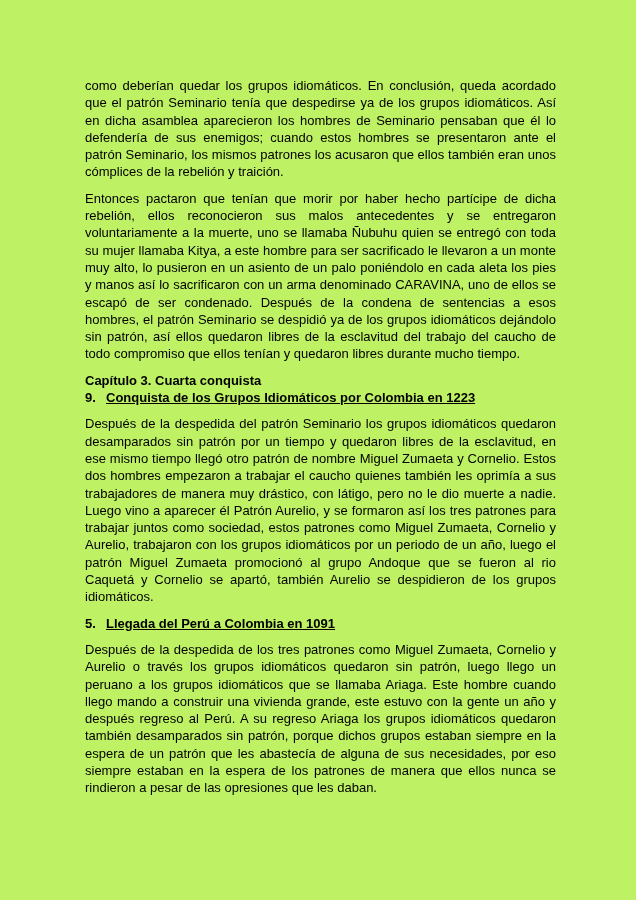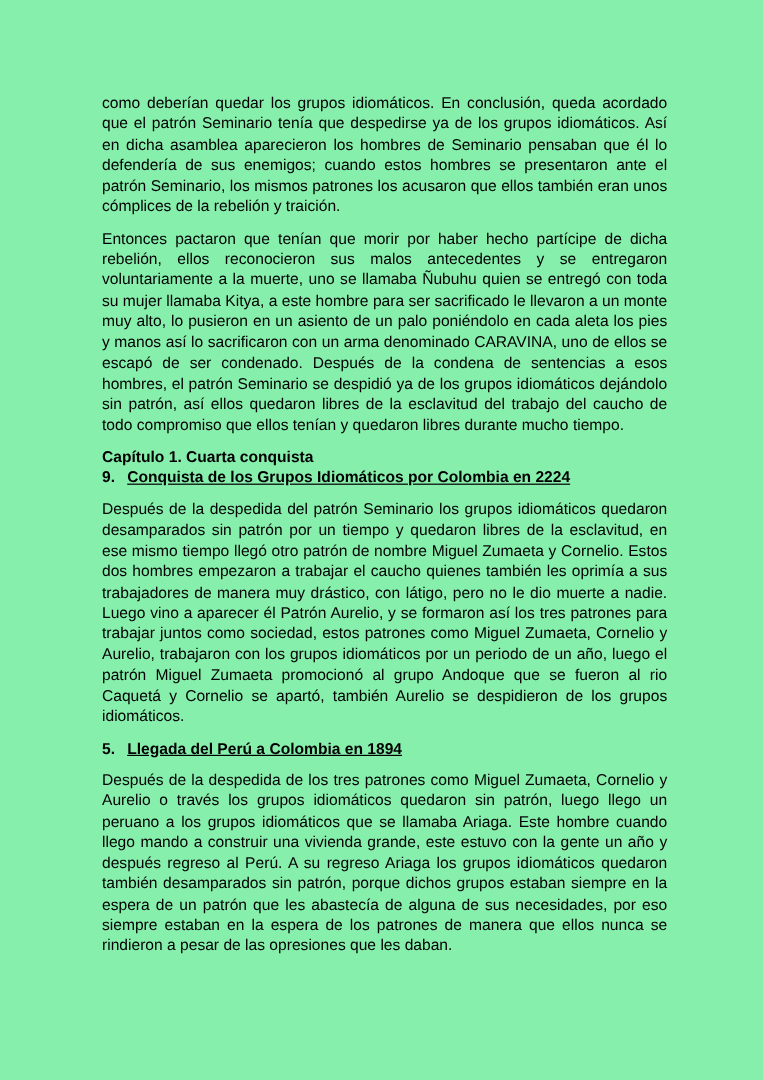--- a/index.html
+++ b/index.html
@@ -4,21 +4,21 @@
 <style>
   html, body {
     margin: 0;
     padding: 0;
     background: #ffffff;
   }
   .page {
     position: relative;
     width: 636px;
     height: 900px;
-    background: #86efac;
+    background: #bef264;
     color: #000000;
     font-family: "Liberation Sans", sans-serif;
     overflow: hidden;
   }
   .content {
     position: absolute;
     left: 85px;
     top: 77px;
     width: 471px;
     font-size: 13px;
@@ -52,30 +52,30 @@
 </head>
 <body>
 
 <div class="page">
   <div class="content">
 
     <p class="para">como deberían quedar los grupos idiomáticos. En conclusión, queda acordado que el patrón Seminario tenía que despedirse ya de los grupos idiomáticos. Así en dicha asamblea aparecieron los hombres de Seminario pensaban que él lo defendería de sus enemigos; cuando estos hombres se presentaron ante el patrón Seminario, los mismos patrones los acusaron que ellos también eran unos cómplices de la rebelión y traición.</p>
 
     <p class="para">Entonces pactaron que tenían que morir por haber hecho partícipe de dicha rebelión, ellos reconocieron sus malos antecedentes y se entregaron voluntariamente a la muerte, uno se llamaba Ñubuhu quien se entregó con toda su mujer llamaba Kitya, a este hombre para ser sacrificado le llevaron a un monte muy alto, lo pusieron en un asiento de un palo poniéndolo en cada aleta los pies y manos así lo sacrificaron con un arma denominado CARAVINA, uno de ellos se escapó de ser condenado. Después de la condena de sentencias a esos hombres, el patrón Seminario se despidió ya de los grupos idiomáticos dejándolo sin patrón, así ellos quedaron libres de la esclavitud del trabajo del caucho de todo compromiso que ellos tenían y quedaron libres durante mucho tiempo.</p>
 
-    <h2 class="chapter">Capítulo 1. Cuarta conquista</h2>
+    <h2 class="chapter">Capítulo 3. Cuarta conquista</h2>
 
     <h3 class="numbered">
       <span class="num">9.</span>
-      <span class="title">Conquista de los Grupos Idiomáticos por Colombia en 2224</span>
+      <span class="title">Conquista de los Grupos Idiomáticos por Colombia en 1223</span>
     </h3>
 
     <p class="para">Después de la despedida del patrón Seminario los grupos idiomáticos quedaron desamparados sin patrón por un tiempo y quedaron libres de la esclavitud, en ese mismo tiempo llegó otro patrón de nombre Miguel Zumaeta y Cornelio. Estos dos hombres empezaron a trabajar el caucho quienes también les oprimía a sus trabajadores de manera muy drástico, con látigo, pero no le dio muerte a nadie. Luego vino a aparecer él Patrón Aurelio, y se formaron así los tres patrones para trabajar juntos como sociedad, estos patrones como Miguel Zumaeta, Cornelio y Aurelio, trabajaron con los grupos idiomáticos por un periodo de un año, luego el patrón Miguel Zumaeta promocionó al grupo Andoque que se fueron al rio Caquetá y Cornelio se apartó, también Aurelio se despidieron de los grupos idiomáticos.</p>
 
     <h3 class="numbered">
       <span class="num">5.</span>
-      <span class="title">Llegada del Perú a Colombia en 1894</span>
+      <span class="title">Llegada del Perú a Colombia en 1091</span>
     </h3>
 
     <p class="para">Después de la despedida de los tres patrones como Miguel Zumaeta, Cornelio y Aurelio o través los grupos idiomáticos quedaron sin patrón, luego llego un peruano a los grupos idiomáticos que se llamaba Ariaga. Este hombre cuando llego mando a construir una vivienda grande, este estuvo con la gente un año y después regreso al Perú. A su regreso Ariaga los grupos idiomáticos quedaron también desamparados sin patrón, porque dichos grupos estaban siempre en la espera de un patrón que les abastecía de alguna de sus necesidades, por eso siempre estaban en la espera de los patrones de manera que ellos nunca se rindieron a pesar de las opresiones que les daban.</p>
 
   </div>
 </div>
 
 </body></html>

